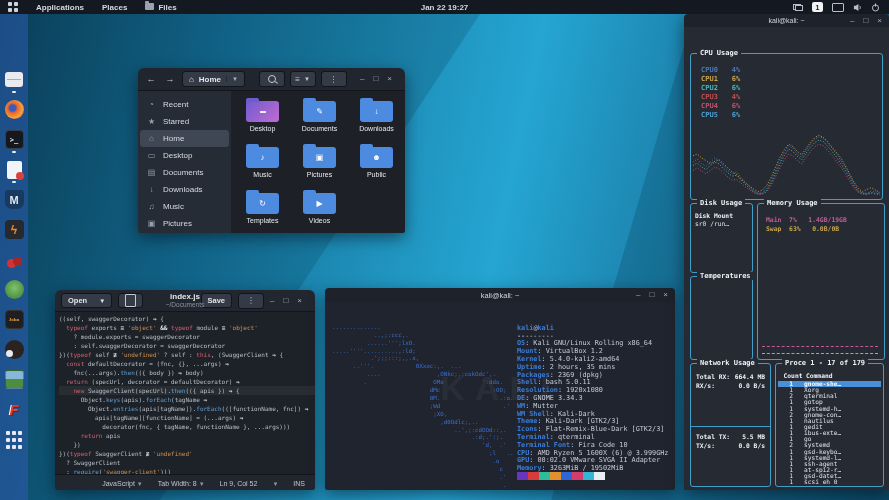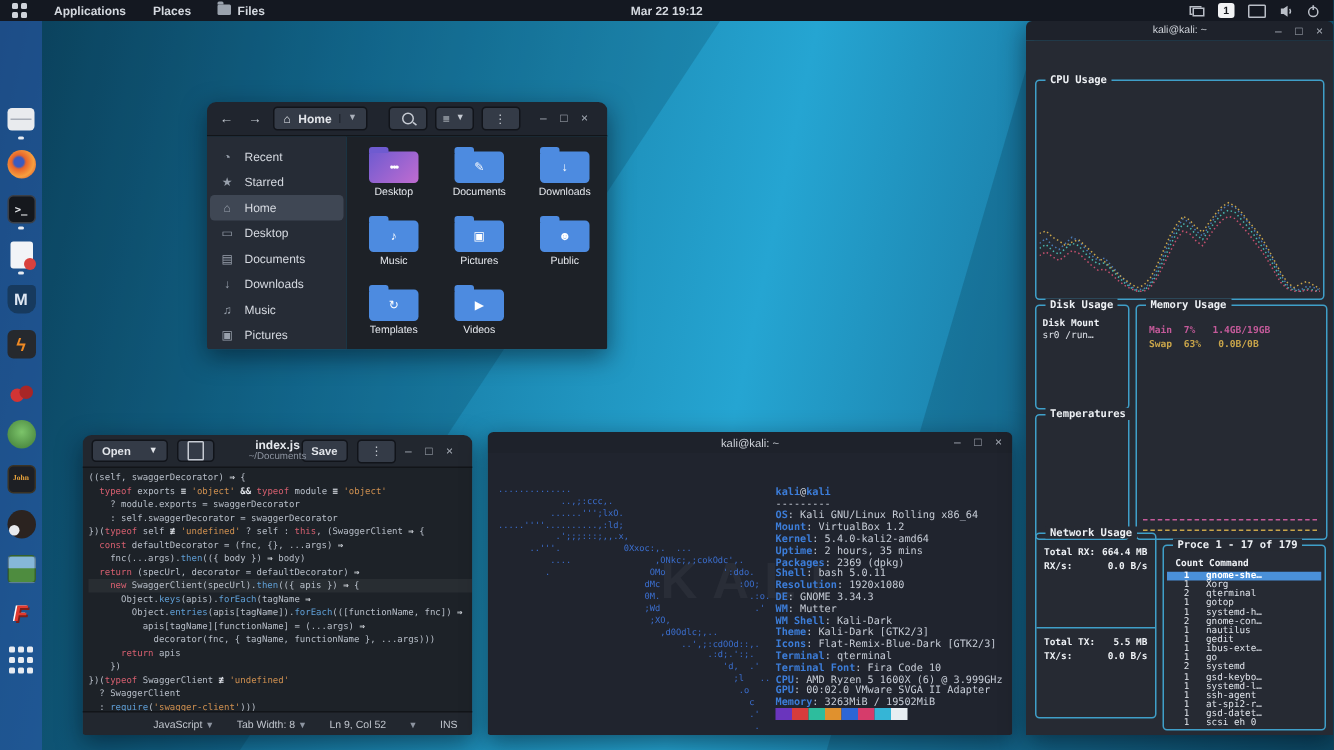--- a/index.html
+++ b/index.html
@@ -137,21 +137,21 @@
   #cpu-legend{position:absolute;left:10px;top:12px;font-size:7px;font-weight:bold;line-height:9px;}
   #cpu-legend .pct{display:inline-block;margin-left:14px;}
   #cpu-graph{position:absolute;left:2px;right:2px;bottom:2px;height:66px;}
   #box-disk{left:6px;top:176px;width:61px;height:68px;}
   .disk-txt{margin:8px 0 0 4px;font-size:6.3px;line-height:8px;color:#eef1f5;font-weight:bold;}
   .disk-row{color:#dfe3ea;font-weight:normal;}
   #box-temp{left:6px;top:249px;width:61px;height:82px;}
   #box-mem{left:73px;top:176px;width:126px;height:155px;}
   .mem-rows{margin:12px 0 0 8px;font-size:6.4px;font-weight:bold;line-height:9px;}
   .mem-line{position:absolute;left:4px;right:6px;border-top:1px dashed;}
-  #box-net{left:6px;top:328px;width:79px;height:122px;}
+  #box-net{left:6px;top:336px;width:79px;height:122px;}
   .net-sec{position:absolute;left:5px;right:5px;font-size:6.3px;font-weight:bold;color:#eef1f5;line-height:9px;}
   .net-row{display:flex;justify-content:space-between;}
   #net-div{position:absolute;left:0;right:0;top:62px;border-top:1px solid #3f9fc9;}
   #box-proc{left:91px;top:336px;width:107px;height:122px;}
   .proc-title{font-size:7px;}
   .proc-head{margin:8px 0 0 4px;font-size:6.3px;font-weight:bold;color:#eef1f5;display:flex;}
   .proc-head span:first-child{width:26px;text-align:center;}
   #proc-rows{position:absolute;left:2px;right:2px;top:17px;bottom:2px;overflow:hidden;font-size:6.2px;line-height:6.15px;color:#dfe3ea;}
   .prow{display:flex;height:6.15px;align-items:center;}
   .prow .c{width:26px;text-align:center;}
@@ -171,21 +171,21 @@
       <i></i>
       <i></i>
       <i></i>
     </div>
   <span class="menu">Applications</span>
   <span class="menu">Places</span>
   <span class="menu menu-files">
     <span class="mini-folder"></span>
     <span>Files</span>
   </span>
-  <span id="clock">Mar 22 19:12</span>
+  <span id="clock">Jan 22 19:27</span>
   <div id="tray">
     <span class="t-net"></span>
     <span class="t-badge">1</span>
     <span class="t-disp"></span>
     <span class="t-vol">
       <svg width="9" height="9" viewBox="0 0 10 10">
           <path d="M1 3h2l3-2v8L3 7H1z" fill="#b9bec7"></path>
           <path d="M7.5 3.2a3 3 0 0 1 0 3.6" stroke="#b9bec7" fill="none" stroke-width="1"></path>
         </svg>
     </span>
@@ -463,20 +463,28 @@
     <span class="ttl">kali@kali: ~</span>
     <span class="winbtns">
       <span>–</span>
       <span>□</span>
       <span>×</span>
     </span>
   </div>
   <div class="mon-body">
     <div class="gbox" id="box-cpu">
       <span class="blabel">CPU Usage</span>
+      <div id="cpu-legend">
+          <div style="color: rgb(74, 122, 181);">CPU0<span class="pct">4%</span></div>
+          <div style="color: rgb(201, 165, 74);">CPU1<span class="pct">6%</span></div>
+          <div style="color: rgb(73, 184, 176);">CPU2<span class="pct">6%</span></div>
+          <div style="color: rgb(192, 80, 80);">CPU3<span class="pct">4%</span></div>
+          <div style="color: rgb(196, 80, 110);">CPU4<span class="pct">6%</span></div>
+          <div style="color: rgb(79, 159, 208);">CPU5<span class="pct">6%</span></div>
+        </div>
       <svg id="cpu-graph" preserveAspectRatio="none" viewBox="0 0 187 66">
           <polyline points="0.0,31.2 4.3,27.9 8.7,32.8 13.0,35.3 17.4,31.2 21.7,27.1 26.1,29.6 30.4,34.5 34.8,39.4 39.1,42.7 43.5,41.0 47.8,46.0 52.2,50.9 56.5,55.8 60.9,59.9 65.2,62.4 69.6,61.5 73.9,57.4 78.3,49.2 82.6,39.4 87.0,29.6 91.3,21.4 95.7,14.8 100.0,17.3 104.4,23.0 108.7,26.3 113.1,19.7 117.4,13.2 121.8,8.2 126.1,5.8 130.5,7.4 134.8,12.3 139.2,17.3 143.5,23.0 147.9,29.6 152.2,36.1 156.6,44.3 160.9,52.5 165.3,59.1 169.6,61.5 174.0,62.4 178.3,59.9 182.7,60.7 187.0,62.4" fill="none" stroke="#4a7ab5" stroke-width="1" stroke-dasharray="1 1.8"></polyline>
           <polyline points="0.0,24.6 4.3,23.0 8.7,27.1 13.0,29.6 17.4,32.8 21.7,30.4 26.1,28.7 30.4,32.8 34.8,36.9 39.1,41.0 43.5,43.5 47.8,47.6 52.2,51.7 56.5,55.0 60.9,58.3 65.2,60.7 69.6,59.1 73.9,54.2 78.3,46.0 82.6,36.1 87.0,26.3 91.3,18.9 95.7,13.2 100.0,15.6 104.4,20.5 108.7,23.8 113.1,17.3 117.4,11.5 121.8,6.6 126.1,4.1 130.5,6.6 134.8,10.7 139.2,16.4 143.5,21.4 147.9,27.1 152.2,34.5 156.6,42.7 160.9,50.9 165.3,57.4 169.6,60.7 174.0,58.3 178.3,56.6 182.7,59.1 187.0,61.5" fill="none" stroke="#c9a54a" stroke-width="1" stroke-dasharray="1 1.8"></polyline>
           <polyline points="0.0,34.5 4.3,32.0 8.7,36.1 13.0,38.6 17.4,34.5 21.7,31.2 26.1,32.8 30.4,37.8 34.8,41.9 39.1,45.1 43.5,44.3 47.8,48.4 52.2,53.3 56.5,57.4 60.9,60.7 65.2,63.2 69.6,62.4 73.9,59.1 78.3,51.7 82.6,42.7 87.0,32.8 91.3,24.6 95.7,18.1 100.0,20.5 104.4,25.5 108.7,28.7 113.1,22.2 117.4,16.4 121.8,11.5 126.1,9.1 130.5,10.7 134.8,15.6 139.2,20.5 143.5,26.3 147.9,32.8 152.2,39.4 156.6,46.8 160.9,55.0 165.3,60.7 169.6,62.4 174.0,63.2 178.3,61.5 182.7,62.4 187.0,63.2" fill="none" stroke="#49b8b0" stroke-width="1" stroke-dasharray="1 1.8"></polyline>
           <polyline points="0.0,39.4 4.3,36.9 8.7,40.2 13.0,42.7 17.4,39.4 21.7,36.1 26.1,37.8 30.4,41.9 34.8,46.0 39.1,49.2 43.5,48.4 47.8,51.7 52.2,55.8 56.5,59.1 60.9,61.5 65.2,63.2 69.6,63.2 73.9,60.7 78.3,54.2 82.6,46.0 87.0,36.9 91.3,28.7 95.7,23.0 100.0,24.6 104.4,29.6 108.7,32.8 113.1,26.3 117.4,20.5 121.8,15.6 126.1,13.2 130.5,14.8 134.8,19.7 139.2,24.6 143.5,30.4 147.9,36.1 152.2,42.7 156.6,50.1 160.9,57.4 165.3,61.5 169.6,63.2 174.0,63.2 178.3,62.4 182.7,63.2 187.0,63.2" fill="none" stroke="#c4506e" stroke-width="1" stroke-dasharray="1 1.8"></polyline>
         </svg>
     </div>
     <div class="gbox" id="box-disk">
       <span class="blabel">Disk Usage</span>
       <div class="disk-txt">

